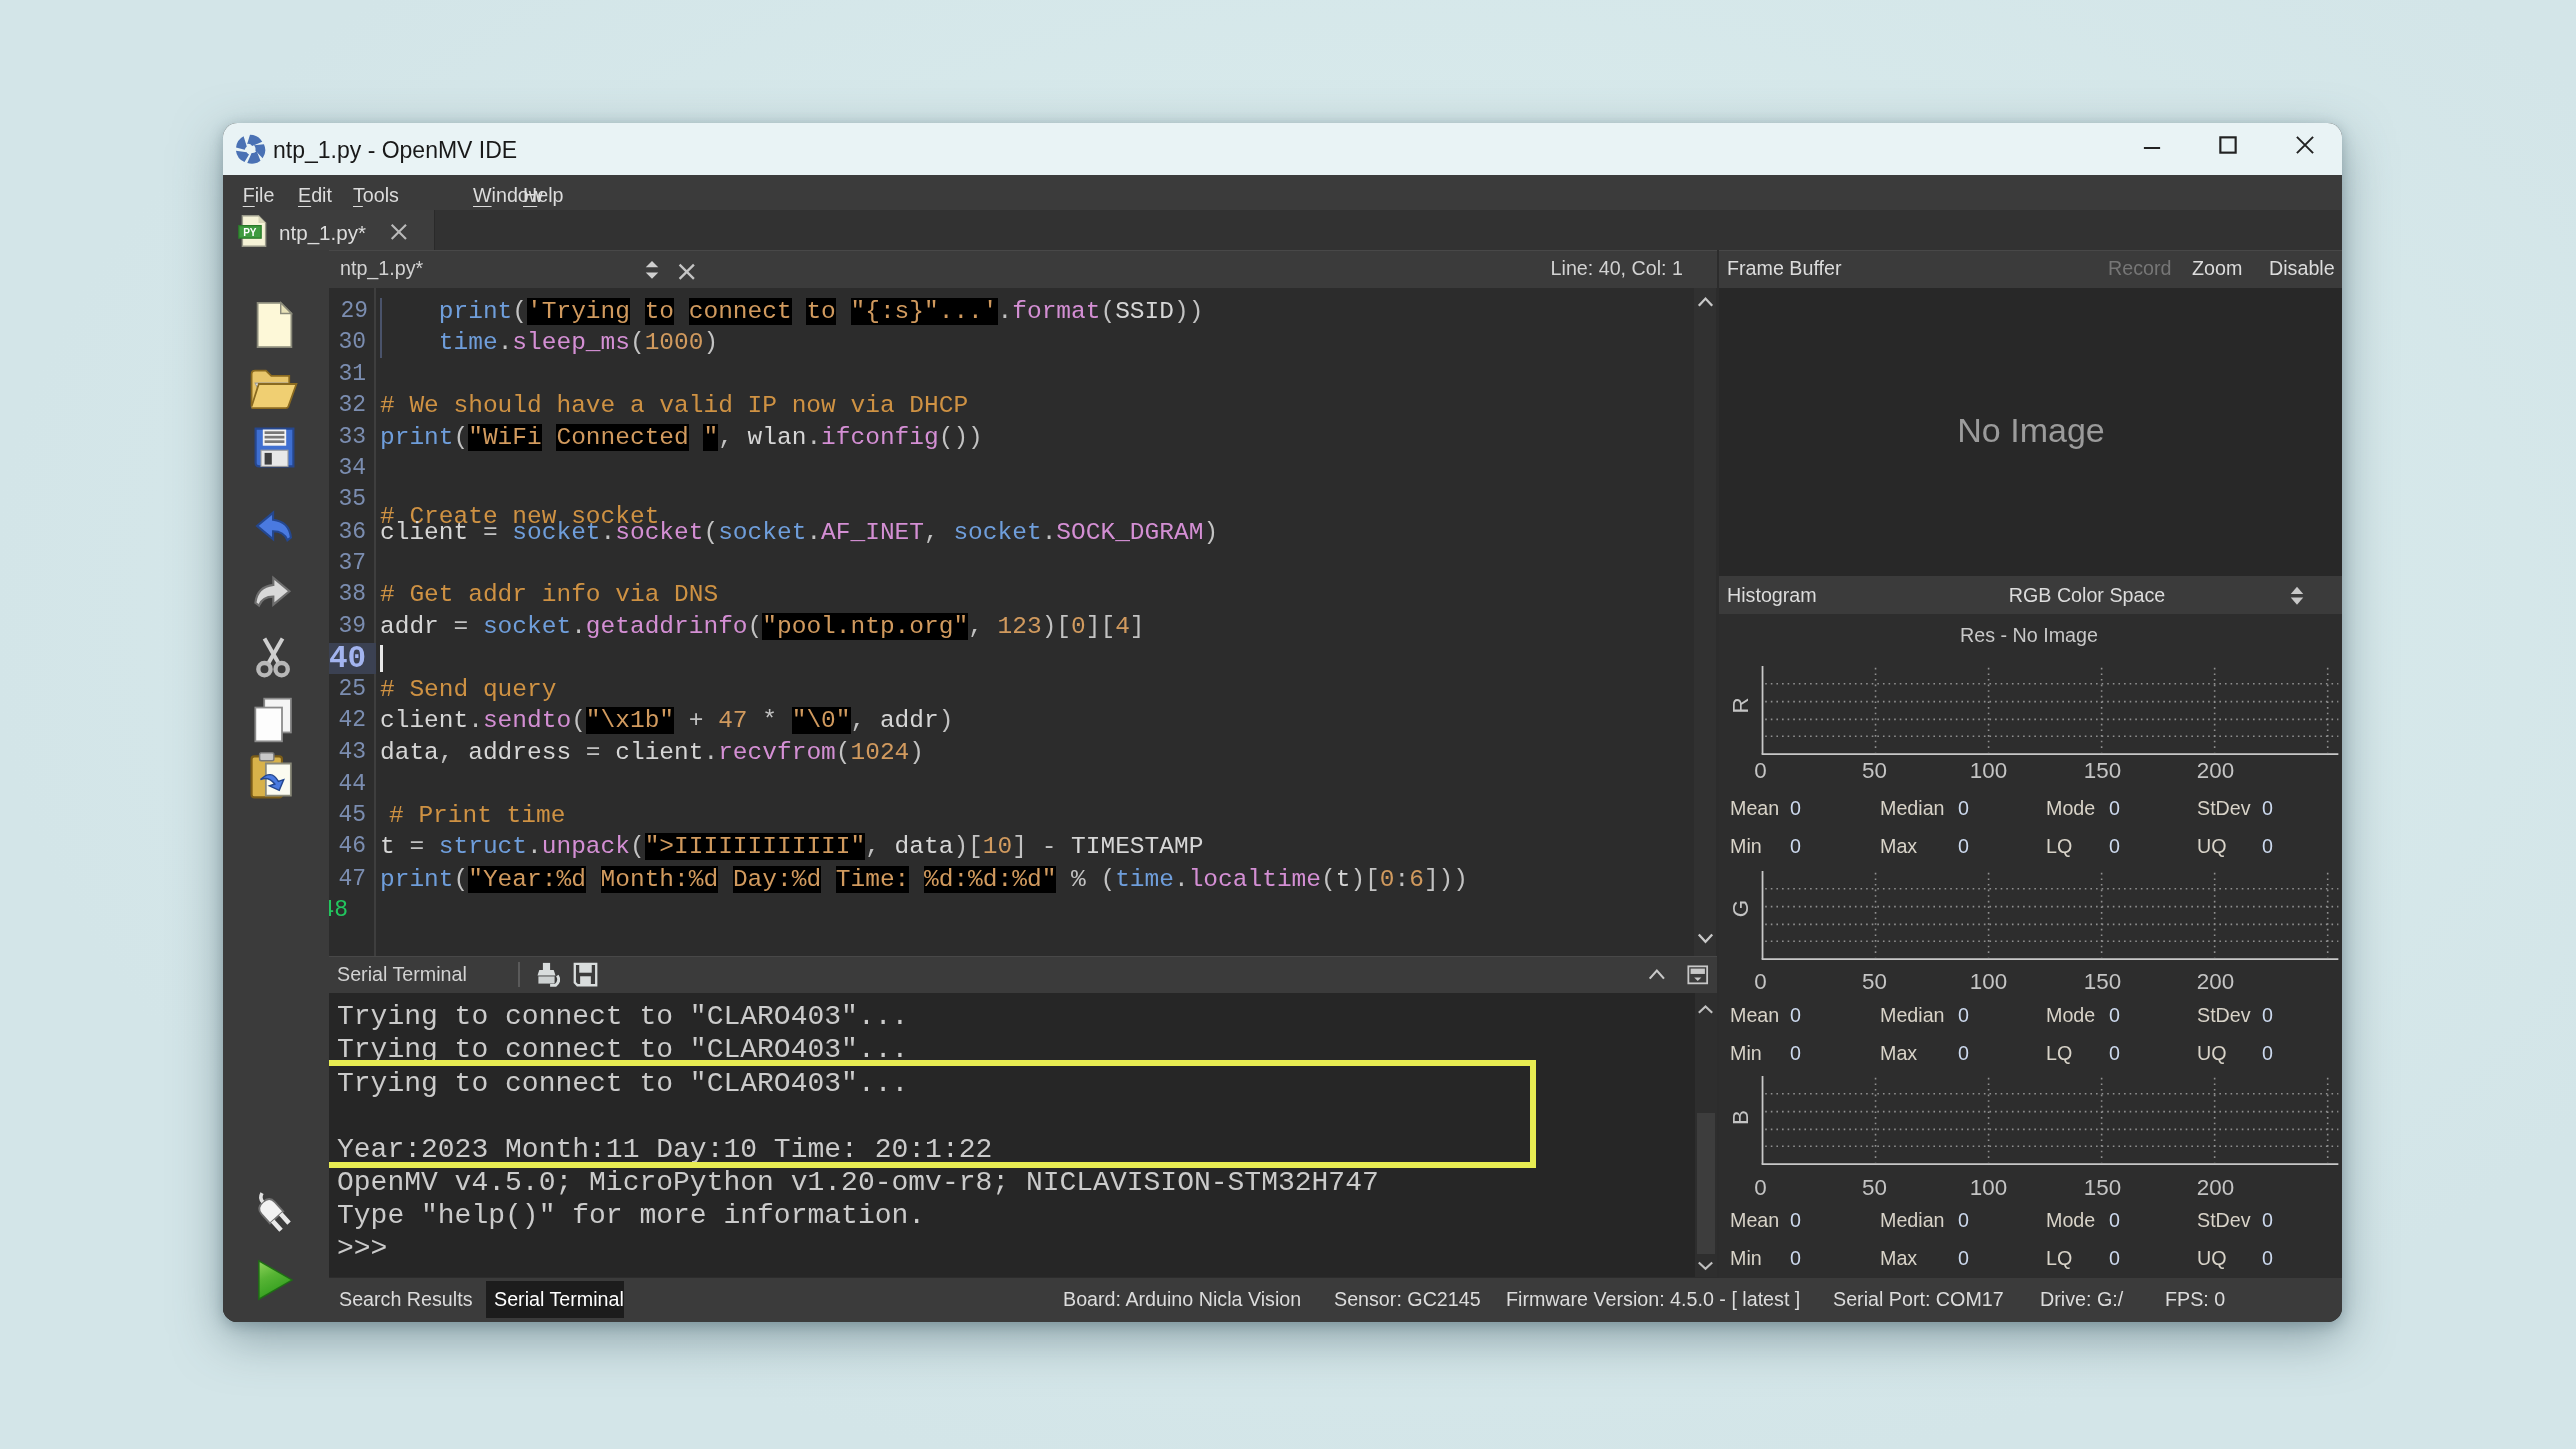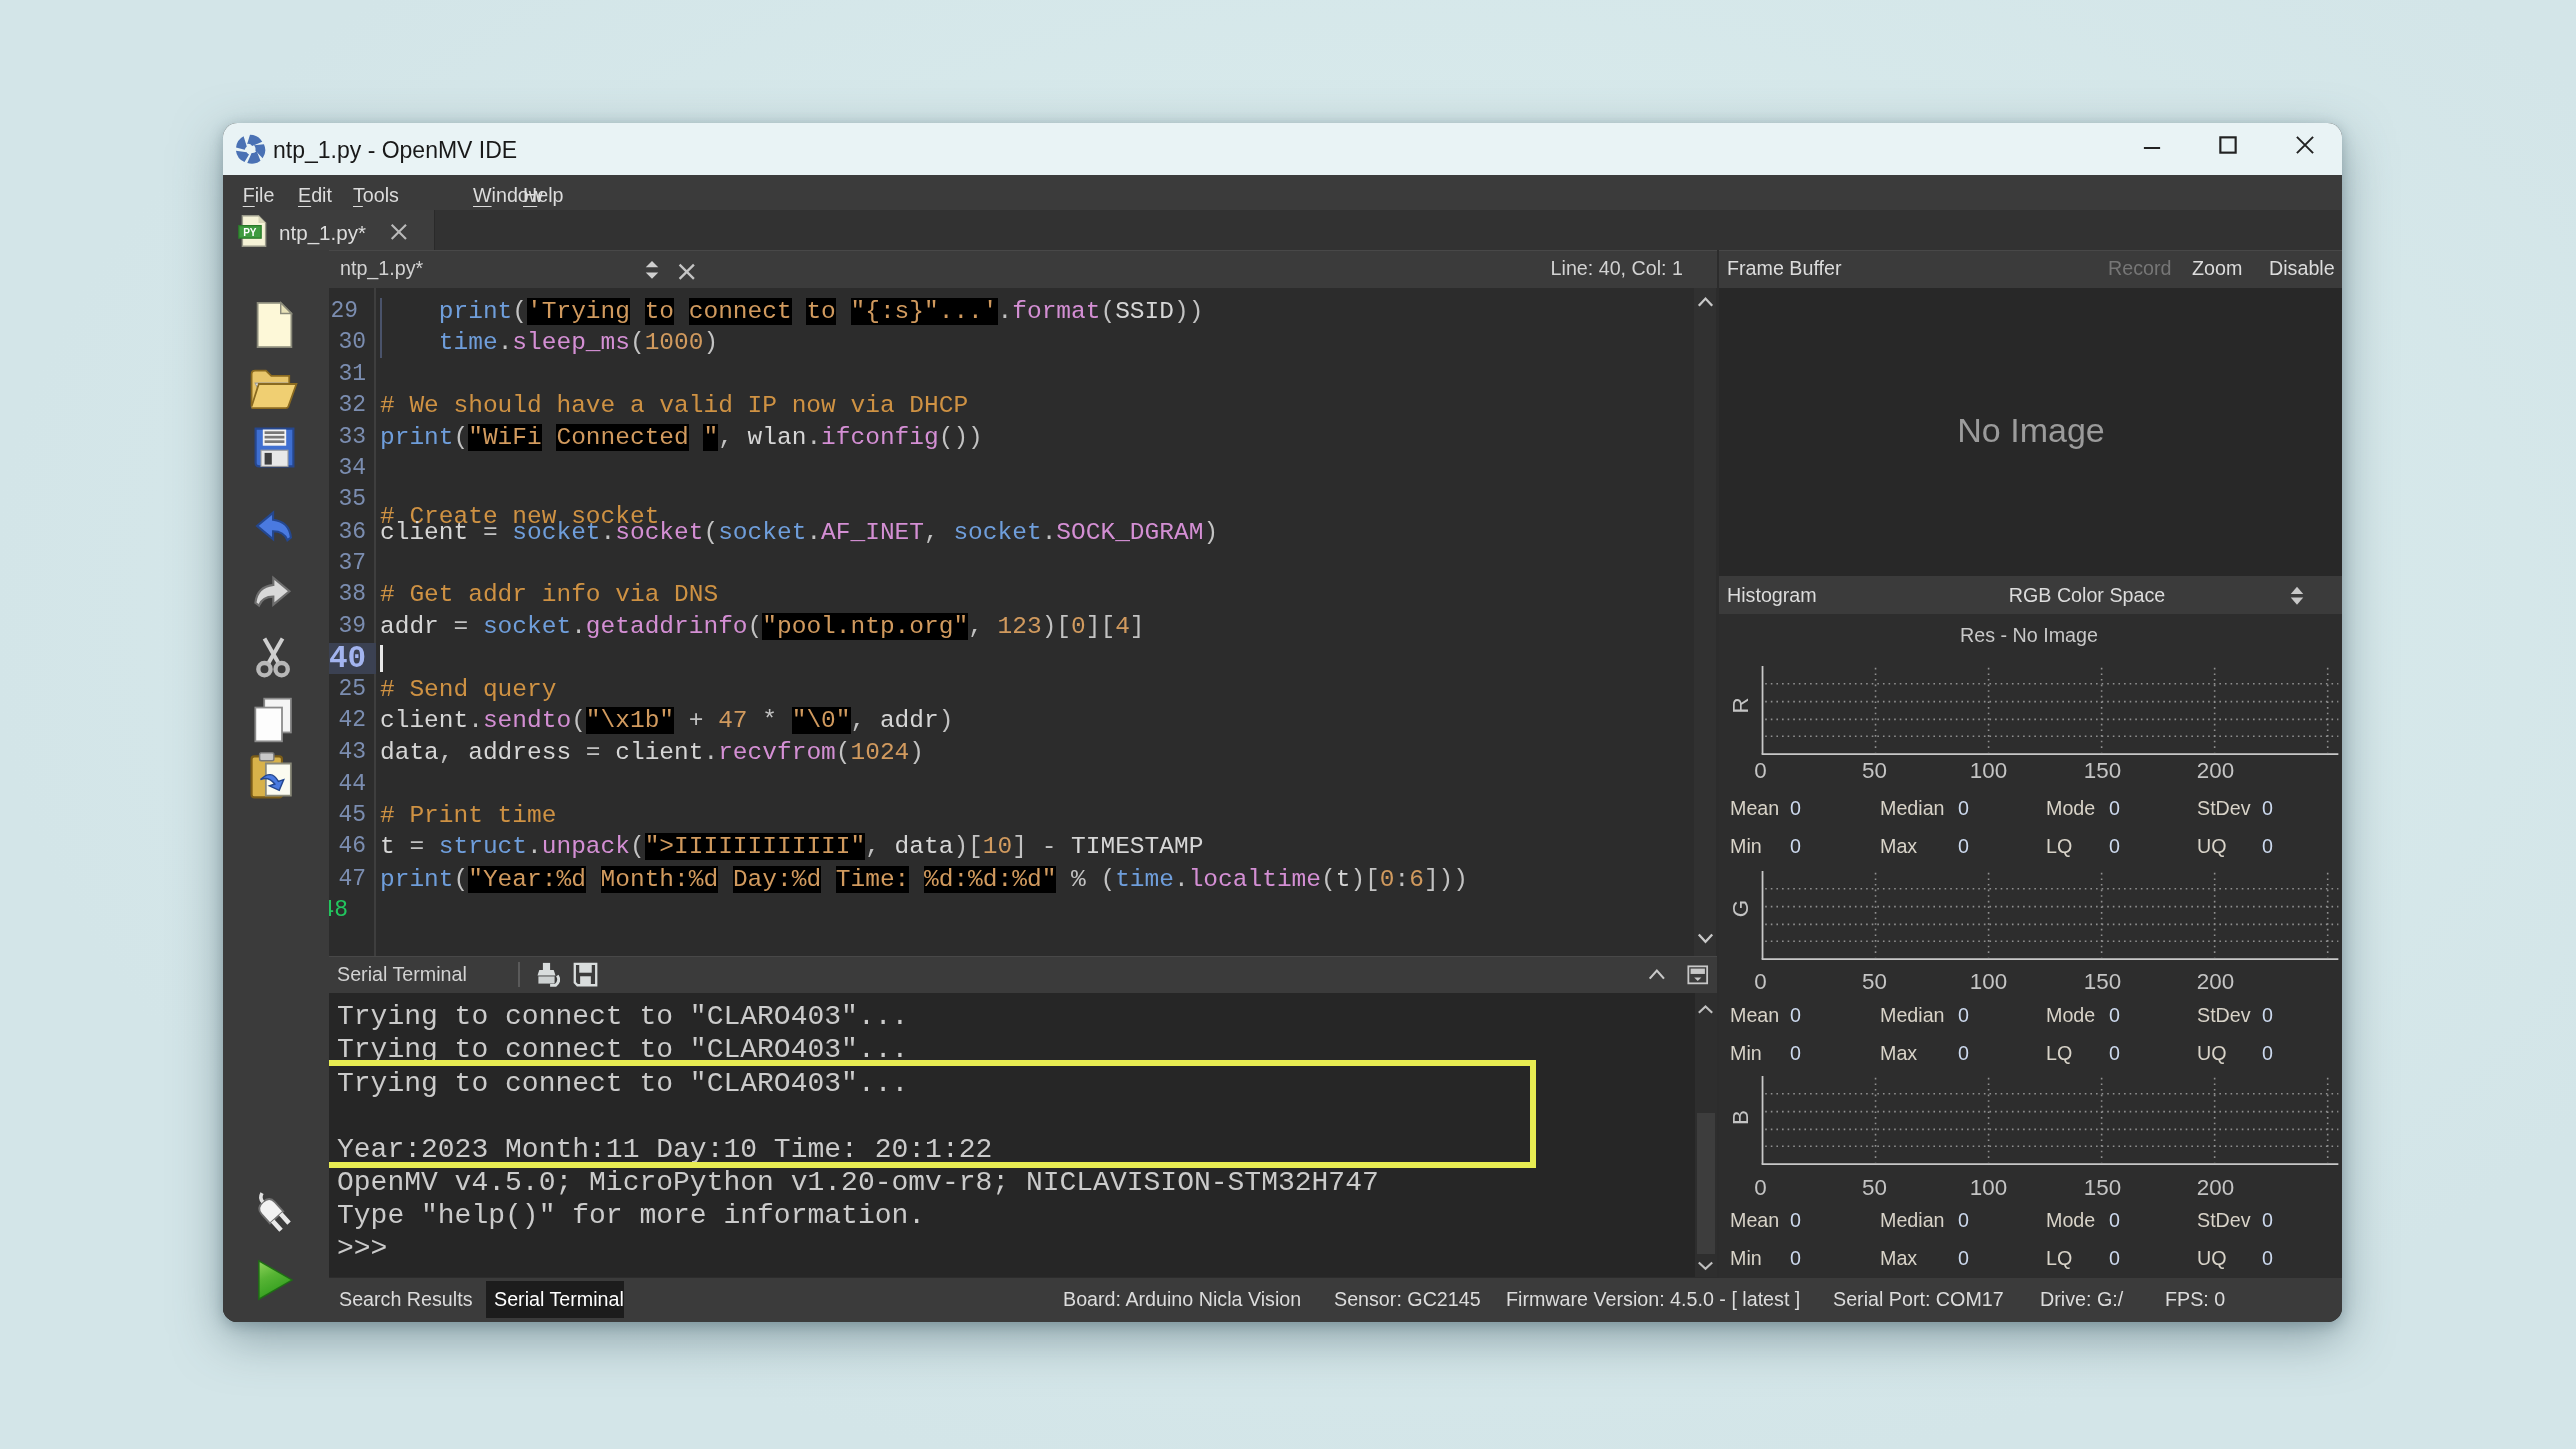--- a/index.html
+++ b/index.html
@@ -153,21 +153,21 @@
 <div class="abs ui" style="left:1192px;top:134px;width:268px;text-align:right;font-size:19.7px;color:#d2d2d2;">Line: 40, Col: 1</div>
 <div class="abs" id="edbody"></div>
 <div class="abs" style="left:151px;top:165px;width:1.8px;height:668px;background:#3e3e3e;"></div>
 <div class="abs" style="left:1471px;top:165px;width:22.4px;height:668px;background:#313131;"></div>
 <svg class="abs" style="left:1473px;top:172px" width="19" height="14.3" viewBox="0 0 21 16">
       <path d="M3 12 L10.5 4 L18 12" fill="none" stroke="#c8c8c8" stroke-width="2.6"></path>
     </svg>
 <svg class="abs" style="left:1473px;top:808px" width="19" height="14.3" viewBox="0 0 21 16">
       <path d="M3 4 L10.5 12 L18 4" fill="none" stroke="#c8c8c8" stroke-width="2.6"></path>
     </svg>
-<div class="abs mono" style="left:98px;top:173px;width:37px;text-align:right;color:#7b8db0;font-size:23px;">29</div>
+<div class="abs mono" style="left:108px;top:173px;width:37px;text-align:right;color:#7b8db0;font-size:23px;">29</div>
 <div class="abs mono cl" style="top:173px;">    <span class="kb">print</span><span class="op">(</span><span class="st"><span class="box">'Trying</span> <span class="box">to</span> <span class="box">connect</span> <span class="box">to</span> <span class="box">"{:s}"...'</span></span><span class="op">.</span><span class="at">format</span><span class="op">(</span>SSID<span class="op">))</span></div>
 <div class="abs mono" style="left:106px;top:204px;width:37px;text-align:right;color:#7b8db0;font-size:23px;">30</div>
 <div class="abs mono cl" style="top:204px;">    <span class="kb">time</span><span class="op">.</span><span class="at">sleep_ms</span><span class="op">(</span><span class="st">1000</span><span class="op">)</span></div>
 <div class="abs mono" style="left:106px;top:236px;width:37px;text-align:right;color:#7b8db0;font-size:23px;">31</div>
 <div class="abs mono" style="left:106px;top:267px;width:37px;text-align:right;color:#7b8db0;font-size:23px;">32</div>
 <div class="abs mono cl" style="top:267px;"><span class="cm"># We should have a valid IP now via DHCP</span></div>
 <div class="abs mono" style="left:106px;top:299px;width:37px;text-align:right;color:#7b8db0;font-size:23px;">33</div>
 <div class="abs mono cl" style="top:299px;"><span class="kb">print</span><span class="op">(</span><span class="st"><span class="box">"WiFi</span> <span class="box">Connected</span> <span class="box">"</span></span><span class="op">,</span> wlan<span class="op">.</span><span class="at">ifconfig</span><span class="op">())</span></div>
 <div class="abs mono" style="left:106px;top:330px;width:37px;text-align:right;color:#7b8db0;font-size:23px;">34</div>
 <div class="abs mono" style="left:106px;top:361px;width:37px;text-align:right;color:#7b8db0;font-size:23px;">35</div>
@@ -182,21 +182,21 @@
 <div class="abs" style="left:106px;top:520px;width:47px;height:31px;background:#3b4152;"></div>
     <div class="abs mono" style="left:106px;top:520px;width:37px;text-align:right;color:#a3b4ef;font-weight:bold;font-size:31px;">40</div>
 <div class="abs mono" style="left:106px;top:551px;width:37px;text-align:right;color:#7b8db0;font-size:23px;">25</div>
 <div class="abs mono cl" style="top:551px;"><span class="cm"># Send query</span></div>
 <div class="abs mono" style="left:106px;top:582px;width:37px;text-align:right;color:#7b8db0;font-size:23px;">42</div>
 <div class="abs mono cl" style="top:582px;">client<span class="op">.</span><span class="at">sendto</span><span class="op">(</span><span class="st"><span class="box">"\x1b"</span></span> <span class="op">+</span> <span class="st">47</span> <span class="op">*</span> <span class="st"><span class="box">"\0"</span></span><span class="op">,</span> addr<span class="op">)</span></div>
 <div class="abs mono" style="left:106px;top:614px;width:37px;text-align:right;color:#7b8db0;font-size:23px;">43</div>
 <div class="abs mono cl" style="top:614px;">data<span class="op">,</span> address <span class="op">=</span> client<span class="op">.</span><span class="at">recvfrom</span><span class="op">(</span><span class="st">1024</span><span class="op">)</span></div>
 <div class="abs mono" style="left:106px;top:646px;width:37px;text-align:right;color:#7b8db0;font-size:23px;">44</div>
 <div class="abs mono" style="left:106px;top:677px;width:37px;text-align:right;color:#7b8db0;font-size:23px;">45</div>
-<div class="abs mono cl" style="top:677px;"><span class="cm"># Print time</span></div>
+<div class="abs mono cl" style="top:677px;margin-left:9px;"><span class="cm"># Print time</span></div>
 <div class="abs mono" style="left:106px;top:708px;width:37px;text-align:right;color:#7b8db0;font-size:23px;">46</div>
 <div class="abs mono cl" style="top:708px;">t <span class="op">=</span> <span class="kb">struct</span><span class="op">.</span><span class="at">unpack</span><span class="op">(</span><span class="st"><span class="box">"&gt;IIIIIIIIIIII"</span></span><span class="op">,</span> data<span class="op">)[</span><span class="st">10</span><span class="op">]</span> <span class="op">-</span> TIMESTAMP</div>
 <div class="abs mono" style="left:106px;top:741px;width:37px;text-align:right;color:#7b8db0;font-size:23px;">47</div>
 <div class="abs mono cl" style="top:741px;"><span class="kb">print</span><span class="op">(</span><span class="st"><span class="box">"Year:%d</span> <span class="box">Month:%d</span> <span class="box">Day:%d</span> <span class="box">Time:</span> <span class="box">%d:%d:%d"</span></span> <span class="op">%</span> <span class="op">(</span><span class="kb">time</span><span class="op">.</span><span class="at">localtime</span><span class="op">(</span>t<span class="op">)[</span><span class="st">0</span><span class="op">:</span><span class="st">6</span><span class="op">]))</span></div>
 <div class="abs mono" style="left:88px;top:772px;width:37px;text-align:right;color:#22c55e;font-size:23px;">48</div>
 <div class="abs" style="left:157px;top:175px;width:1.8px;height:60px;background:#4a536b;"></div>
 <div class="abs" style="left:157px;top:522px;width:2.7px;height:27px;background:#e8e8e8;"></div>
 <div class="abs" id="serhead"></div>
 <div class="abs ui" style="left:114px;top:840px;font-size:19.7px;color:#d2d2d2;">Serial Terminal</div>
 <div class="abs" style="left:295px;top:839px;width:1.8px;height:25px;background:#5a5a5a;"></div>

